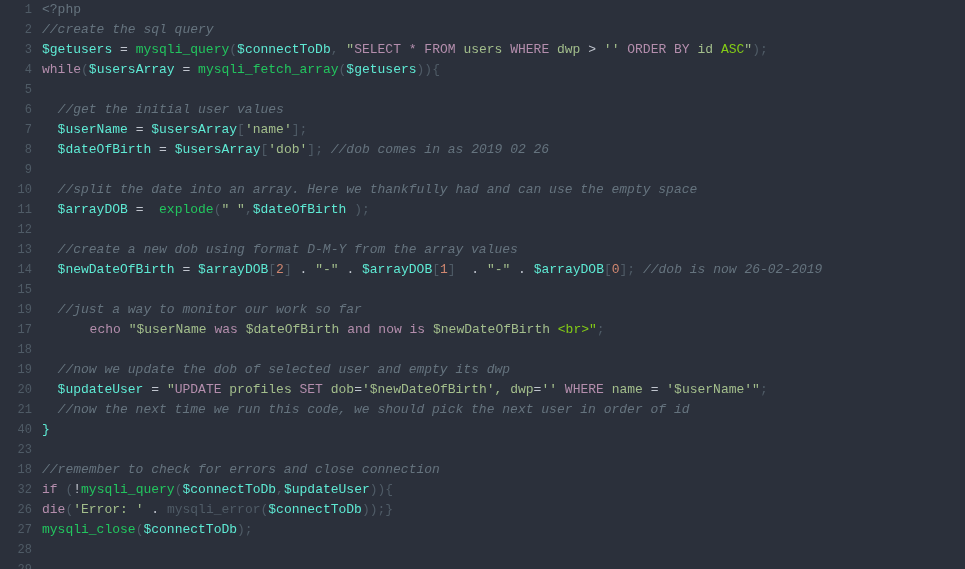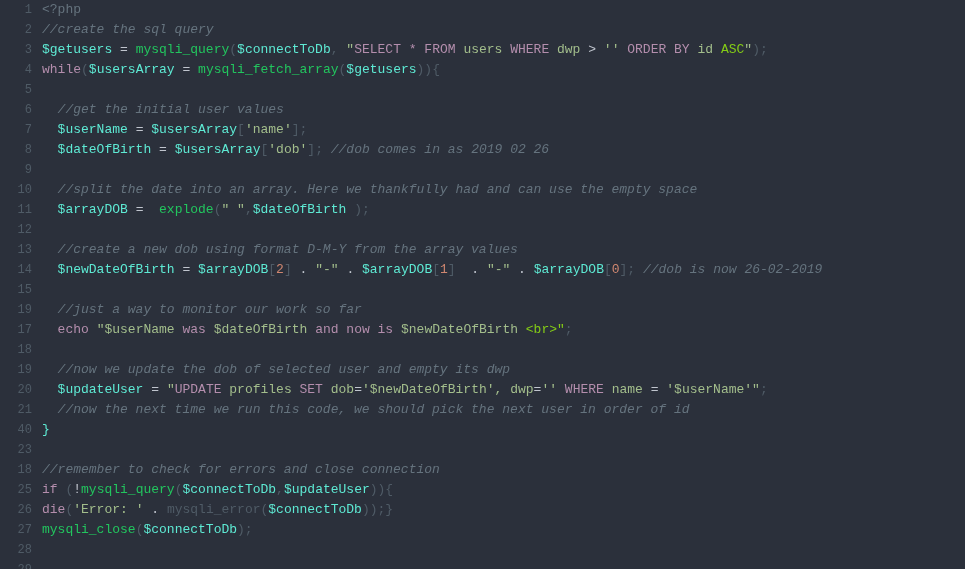--- a/index.html
+++ b/index.html
@@ -34,21 +34,21 @@
   .line { height: 20px; }
   .comment { color: #65737e; font-style: italic; }
   .variable { color: #5eead4; }
   .operator { color: #c0c5ce; }
   .func { color: #22c55e; }
   .keyword { color: #b48ead; }
   .string { color: #a3be8c; }
   .number { color: #d08770; }
   .sql-kw { color: #b48ead; }
   .asc { color: #84cc16; }
-  .echo { color: #b48ead; }
+  .echo { color: #b48ead; margin-left: 32px; }
   .die { color: #b48ead; }
   .faded { color: #4f5b66; }
   .php-tag { color: #65737e; }
 </style>
 </head>
 <body>
 
 <div class="editor">
   <div class="gutter" id="gutter">
       <div>1</div>
@@ -68,20 +68,20 @@
       <div>15</div>
       <div>19</div>
       <div>17</div>
       <div>18</div>
       <div>19</div>
       <div>20</div>
       <div>21</div>
       <div>40</div>
       <div>23</div>
       <div>18</div>
-      <div>25</div>
+      <div>32</div>
       <div>26</div>
       <div>27</div>
       <div>28</div>
       <div>29</div>
     </div>
   <div class="code" id="code"><div class="line php-tag">&lt;?php</div><div class="line comment">//create the sql query</div><div class="line"><span class="variable">$getusers</span> <span class="operator">=</span> <span class="func">mysqli_query</span><span class="faded">(</span><span class="variable">$connectToDb</span><span class="faded">,</span> <span class="string">"</span><span class="sql-kw">SELECT * FROM</span><span class="string"> users </span><span class="sql-kw">WHERE</span><span class="string"> dwp </span><span class="operator">&gt;</span> <span class="string">''</span> <span class="sql-kw">ORDER BY</span><span class="string"> id </span><span class="asc">ASC</span><span class="string">"</span><span class="faded">);</span></div><div class="line"><span class="keyword">while</span><span class="faded">(</span><span class="variable">$usersArray</span> <span class="operator">=</span> <span class="func">mysqli_fetch_array</span><span class="faded">(</span><span class="variable">$getusers</span><span class="faded">)){</span></div><div class="line "></div><div class="line comment">  //get the initial user values</div><div class="line">  <span class="variable">$userName</span> <span class="operator">=</span> <span class="variable">$usersArray</span><span class="faded">[</span><span class="string">'name'</span><span class="faded">];</span></div><div class="line">  <span class="variable">$dateOfBirth</span> <span class="operator">=</span> <span class="variable">$usersArray</span><span class="faded">[</span><span class="string">'dob'</span><span class="faded">]; </span><span class="comment">//dob comes in as 2019 02 26</span></div><div class="line "></div><div class="line comment">  //split the date into an array. Here we thankfully had and can use the empty space</div><div class="line">  <span class="variable">$arrayDOB</span> <span class="operator">=</span>  <span class="func">explode</span><span class="faded">(</span><span class="string">" "</span><span class="faded">,</span><span class="variable">$dateOfBirth</span><span class="faded"> );</span></div><div class="line "></div><div class="line comment">  //create a new dob using format D-M-Y from the array values</div><div class="line">  <span class="variable">$newDateOfBirth</span> <span class="operator">=</span> <span class="variable">$arrayDOB</span><span class="faded">[</span><span class="number">2</span><span class="faded">] </span><span class="operator">.</span> <span class="string">"-"</span> <span class="operator">.</span> <span class="variable">$arrayDOB</span><span class="faded">[</span><span class="number">1</span><span class="faded">]  </span><span class="operator">.</span> <span class="string">"-"</span> <span class="operator">.</span> <span class="variable">$arrayDOB</span><span class="faded">[</span><span class="number">0</span><span class="faded">]; </span><span class="comment">//dob is now 26-02-2019</span></div><div class="line "></div><div class="line comment">  //just a way to monitor our work so far</div><div class="line">  <span class="echo">echo</span> <span class="string">"$userName</span> <span class="keyword">was</span> <span class="string">$dateOfBirth</span> <span class="keyword">and</span> <span class="keyword">now</span> <span class="keyword">is</span> <span class="string">$newDateOfBirth </span><span class="asc">&lt;br&gt;"</span><span class="faded">;</span></div><div class="line "></div><div class="line comment">  //now we update the dob of selected user and empty its dwp</div><div class="line">  <span class="variable">$updateUser</span> <span class="operator">=</span> <span class="string">"</span><span class="sql-kw">UPDATE</span><span class="string"> profiles </span><span class="sql-kw">SET</span><span class="string"> dob</span><span class="operator">=</span><span class="string">'$newDateOfBirth'</span><span class="string">, dwp</span><span class="operator">=</span><span class="string">''</span> <span class="sql-kw">WHERE</span><span class="string"> name </span><span class="operator">=</span> <span class="string">'$userName'</span><span class="string">"</span><span class="faded">;</span></div><div class="line comment">  //now the next time we run this code, we should pick the next user in order of id</div><div class="line variable">}</div><div class="line "></div><div class="line comment">//remember to check for errors and close connection</div><div class="line"><span class="keyword">if</span> <span class="faded">(</span><span class="operator">!</span><span class="func">mysqli_query</span><span class="faded">(</span><span class="variable">$connectToDb</span><span class="faded">,</span><span class="variable">$updateUser</span><span class="faded">)){</span></div><div class="line"><span class="die">die</span><span class="faded">(</span><span class="string">'Error: '</span> <span class="operator">.</span> <span class="faded">mysqli_error(</span><span class="variable">$connectToDb</span><span class="faded">));}</span></div><div class="line"><span class="func">mysqli_close</span><span class="faded">(</span><span class="variable">$connectToDb</span><span class="faded">);</span></div><div class="line "></div><div class="line "></div></div>
 </div>
 
 </body></html>

